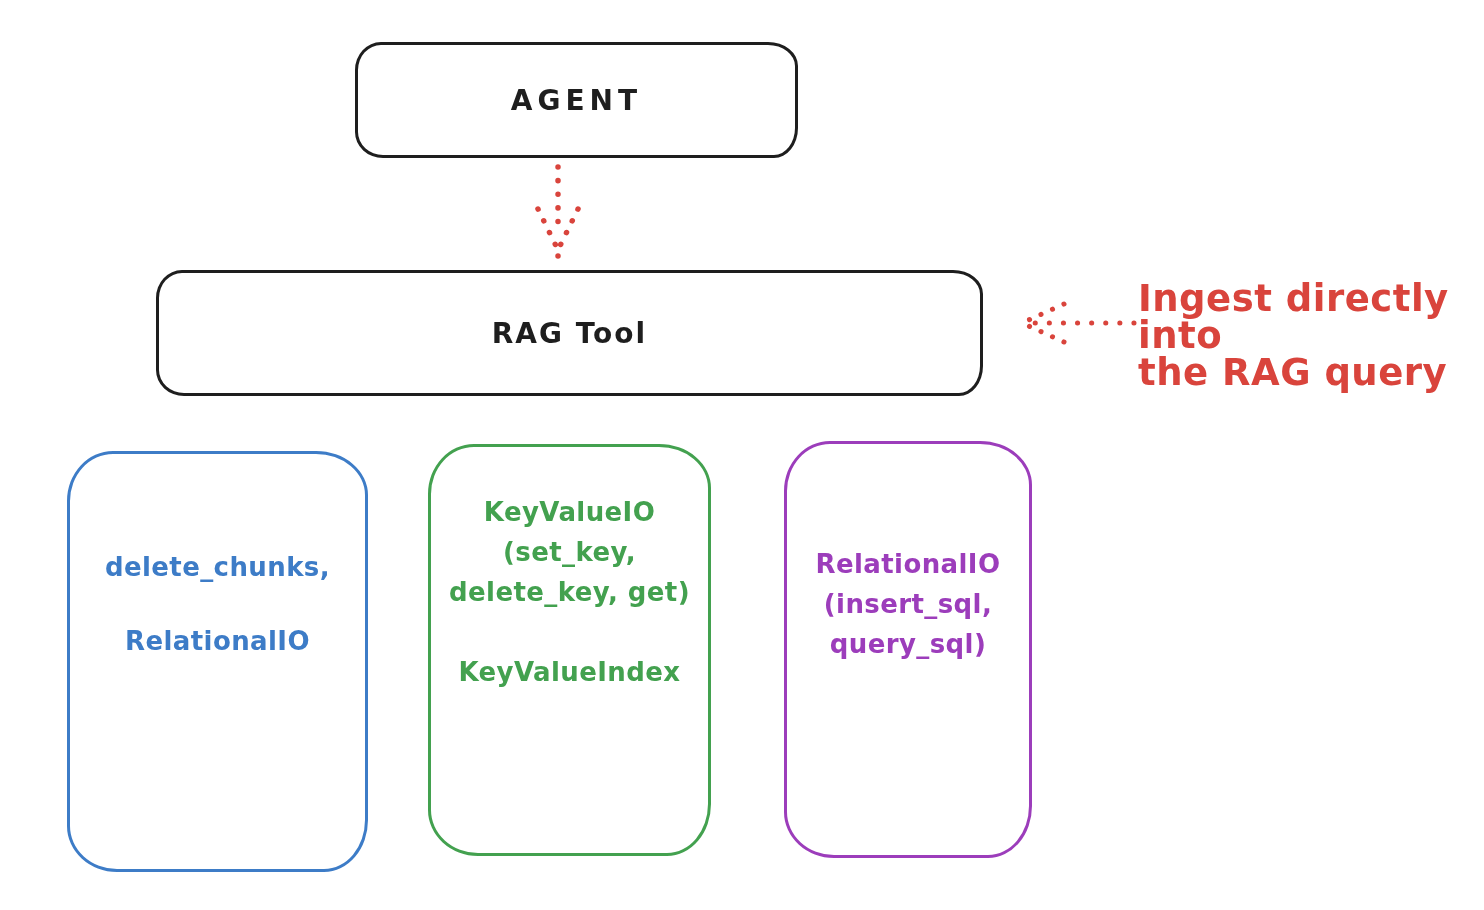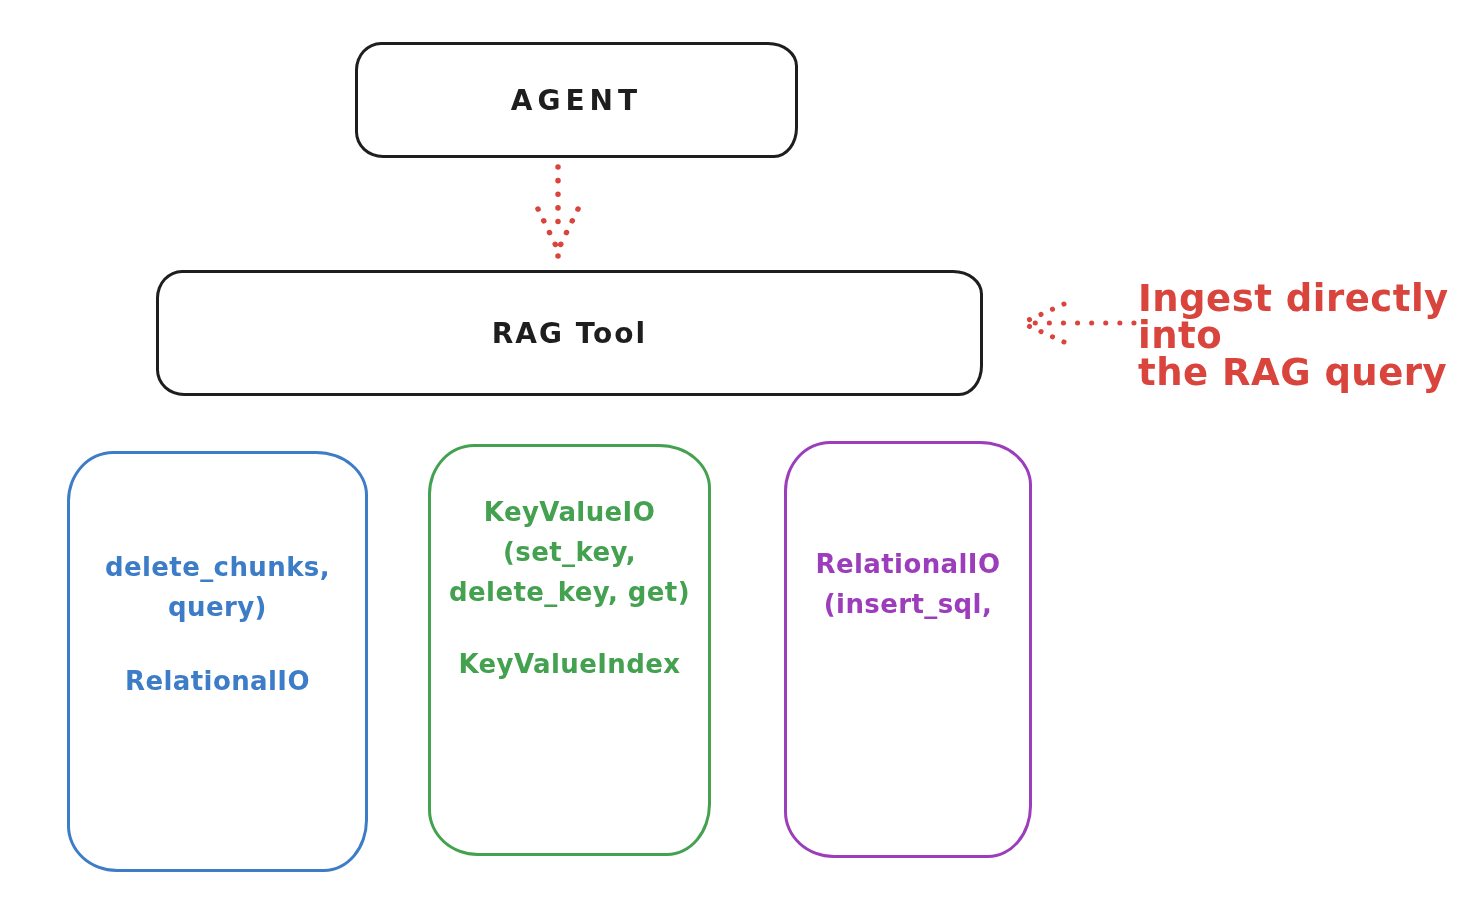--- a/index.html
+++ b/index.html
@@ -36,21 +36,21 @@
     display: block; text-align: center;
     font-size: 26px; font-weight: 600; letter-spacing: 0.4px;
     line-height: 40px;
   }
   .storage-blue   { left: 67px;  top: 451px; width: 301px; height: 421px; border-color: #3d7cc7; color: #3d7cc7; padding-top: 93px; }
   .storage-green  { left: 428px; top: 444px; width: 283px; height: 412px; border-color: #43a14f; color: #43a14f; padding-top: 45px; }
   .storage-purple { left: 784px; top: 441px; width: 248px; height: 417px; border-color: #9c3dbb; color: #9c3dbb; padding-top: 100px; }
   .box-lines span { display: block; }
   .index-label { display: block; }
   .storage-blue   .index-label { margin-top: 34px; }
-  .storage-green  .index-label { margin-top: 32px; }
+  .storage-green  .index-label { margin-top: 40px; }
   .storage-purple .index-label { margin-top: 38px; }
 
   
   .arrow { position: absolute; }
   .arrow-down  { left: 526px; top: 162px; width: 64px;  height: 102px; }
   .arrow-left  { left: 1012px; top: 296px; width: 126px; height: 56px; }
   .arrow path { fill: none; stroke-linecap: round; }
 
   
   .annotation {
@@ -87,34 +87,34 @@
   </svg>
 
   <div class="annotation">
     <span>Ingest directly into</span>
     <span>the RAG query</span>
   </div>
 
   <div class="node storage-node storage-blue">
     <div class="box-lines">
       <span>delete_chunks,</span>
-      <span>query)</span>
     </div>
     <span class="index-label">RelationalIO</span>
   </div>
 
   <div class="node storage-node storage-green">
     <div class="box-lines">
       <span>KeyValueIO</span>
       <span>(set_key,</span>
       <span>delete_key, get)</span>
     </div>
     <span class="index-label">KeyValueIndex</span>
   </div>
 
   <div class="node storage-node storage-purple">
     <div class="box-lines">
       <span>RelationalIO</span>
       <span>(insert_sql,</span>
+      <span>query_sql)</span>
     </div>
   </div>
 
 </div>
 
 </body></html>

